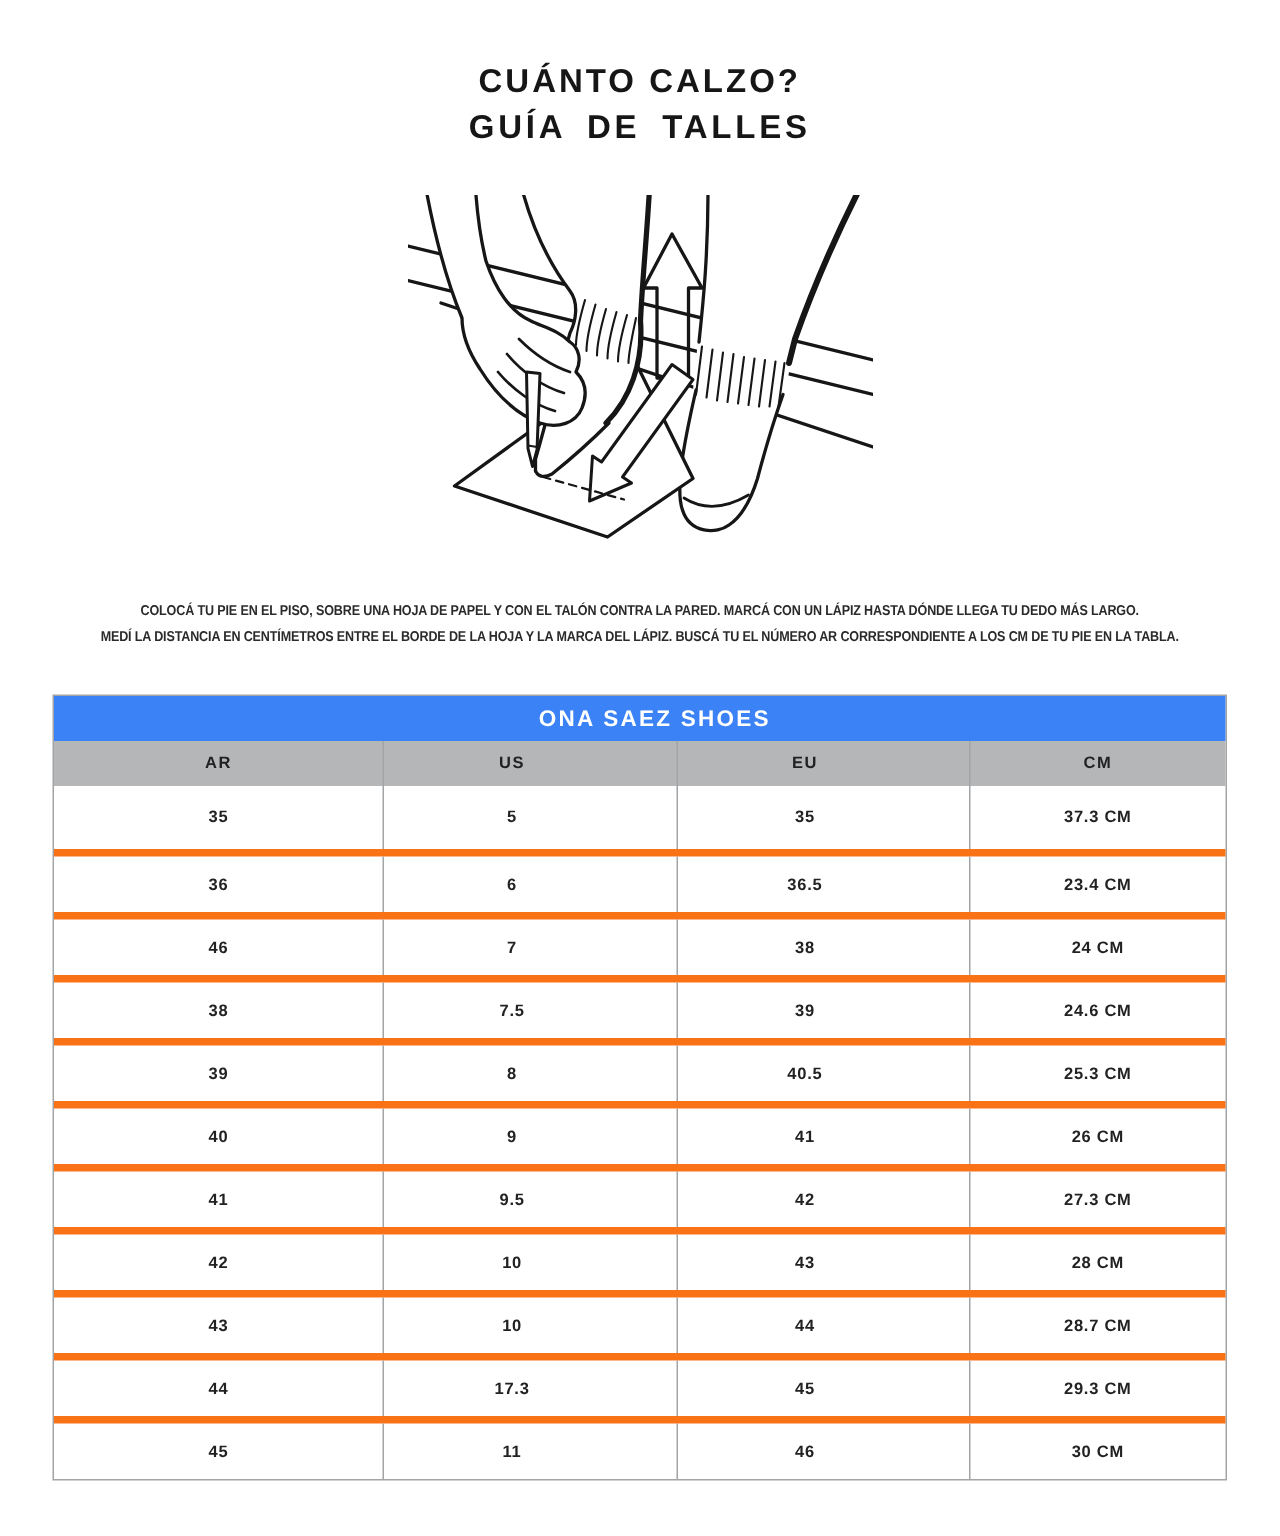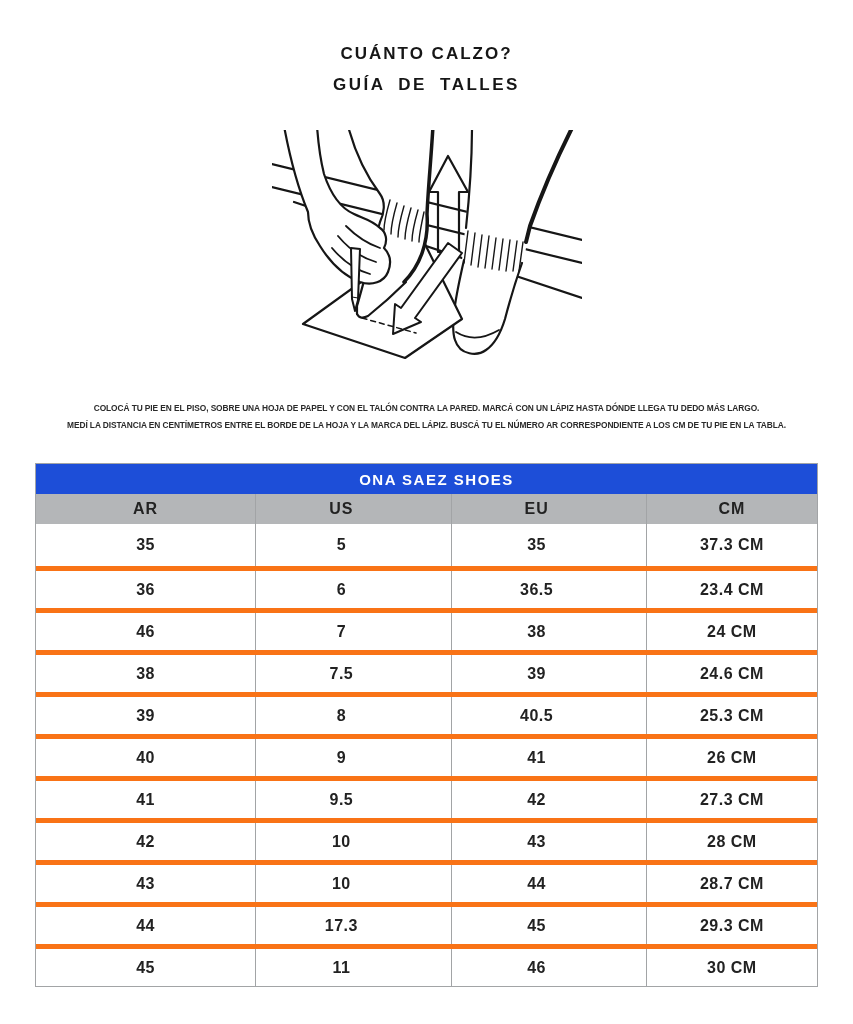--- a/index.html
+++ b/index.html
@@ -2,36 +2,36 @@
 <html><head>
 <meta charset="utf-8">
 <style>
   * { margin:0; padding:0; box-sizing:border-box; }
   html,body { background:#ffffff; }
   body { font-family:"Liberation Sans","DejaVu Sans",sans-serif; color:#1f1f1f; }
   .page { width:853px; height:1024px; background:#fff; position:relative; overflow:hidden; margin:0 auto; }
 
   
   .title-block { margin-top:38px; text-align:center; }
-  .title-line { display:block; font-size:17px; font-weight:800; letter-spacing:2px; line-height:31px; color:#161616; }
+  .title-line { display:block; font-size:22px; font-weight:800; letter-spacing:2px; line-height:31px; color:#161616; }
   .title-line.second { letter-spacing:2.5px; word-spacing:6px; }
 
   
   .illus-wrap { margin-top:30px; display:flex; justify-content:center; }
 
   
   .instructions { margin-top:24px; text-align:center; }
   .instr-line { display:block; white-space:nowrap; font-size:9.5px; font-weight:700; letter-spacing:-0.1px; line-height:17px; color:#2a2a2a; transform:scaleX(0.88); transform-origin:50% 50%; }
 
   
   .size-table { margin:30px 35px 0; border:1px solid #a2a4a6; }
-  .t-title { background:#1d4ed8; color:#ffffff; height:30px; display:flex; align-items:center; justify-content:center; font-size:15px; font-weight:700; letter-spacing:1.5px;padding-left:20px; }
+  .t-title { background:#3b82f6; color:#ffffff; height:30px; display:flex; align-items:center; justify-content:center; font-size:15px; font-weight:700; letter-spacing:1.5px;padding-left:20px; }
   .t-head { background:#b4b6b8; display:grid; grid-template-columns:repeat(4,1fr); height:30px; }
   .t-head .t-cell { font-weight:700; letter-spacing:1px; color:#222; }
-  .t-cell { display:flex; align-items:center; justify-content:center; font-size:16px; font-weight:700; letter-spacing:0.5px; color:#222; border-left:1px solid #a2a4a6;margin-left:24px; }
+  .t-cell { display:flex; align-items:center; justify-content:center; font-size:11px; font-weight:700; letter-spacing:0.5px; color:#222; border-left:1px solid #a2a4a6;margin-left:24px; }
   .t-cell:first-child { border-left:none; }
   .t-row { display:grid; grid-template-columns:repeat(4,1fr); height:42px; border-top:5px solid #f97316; }
   .t-row:first-child { border-top:none; }
 </style>
 </head>
 <body>
 
 <div class="page">
 
   <div class="title-block">

